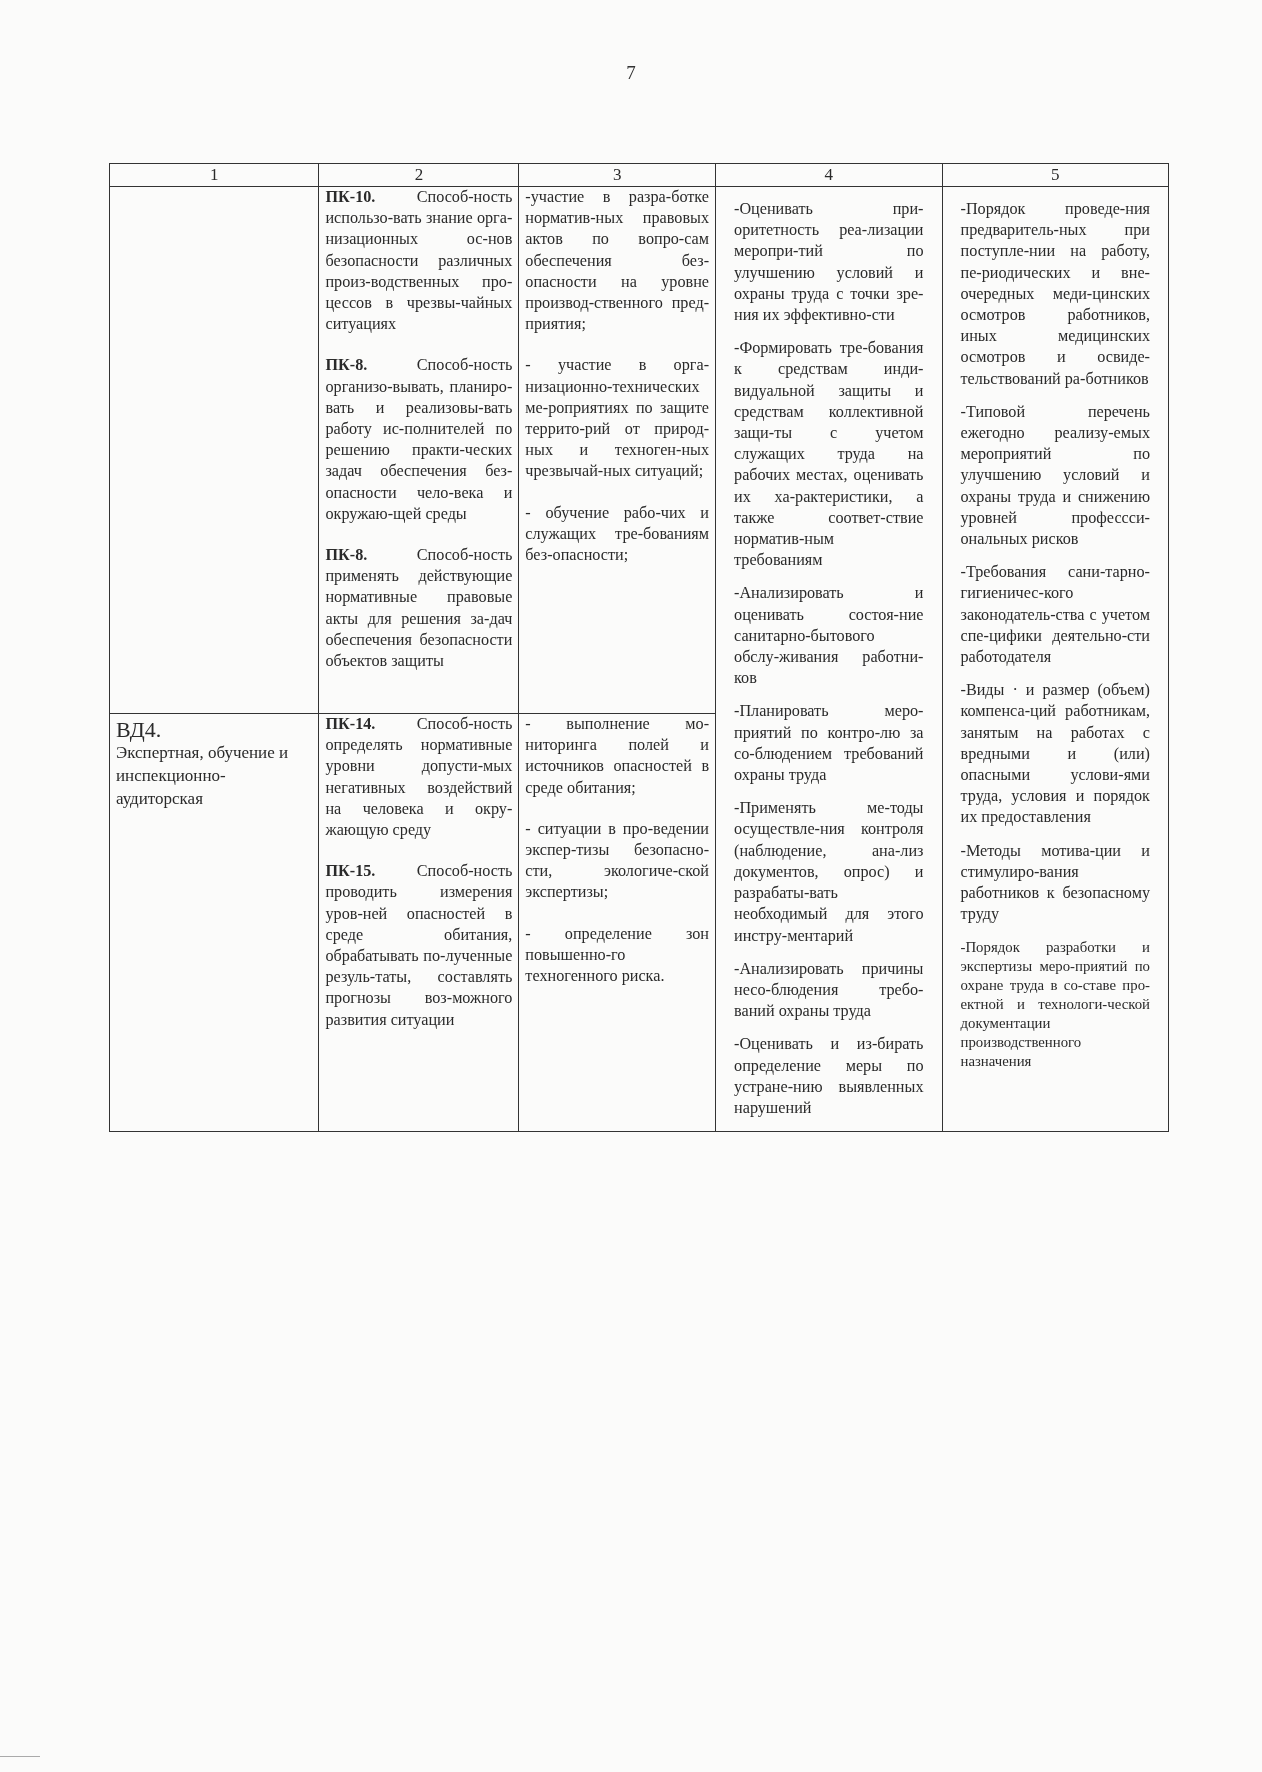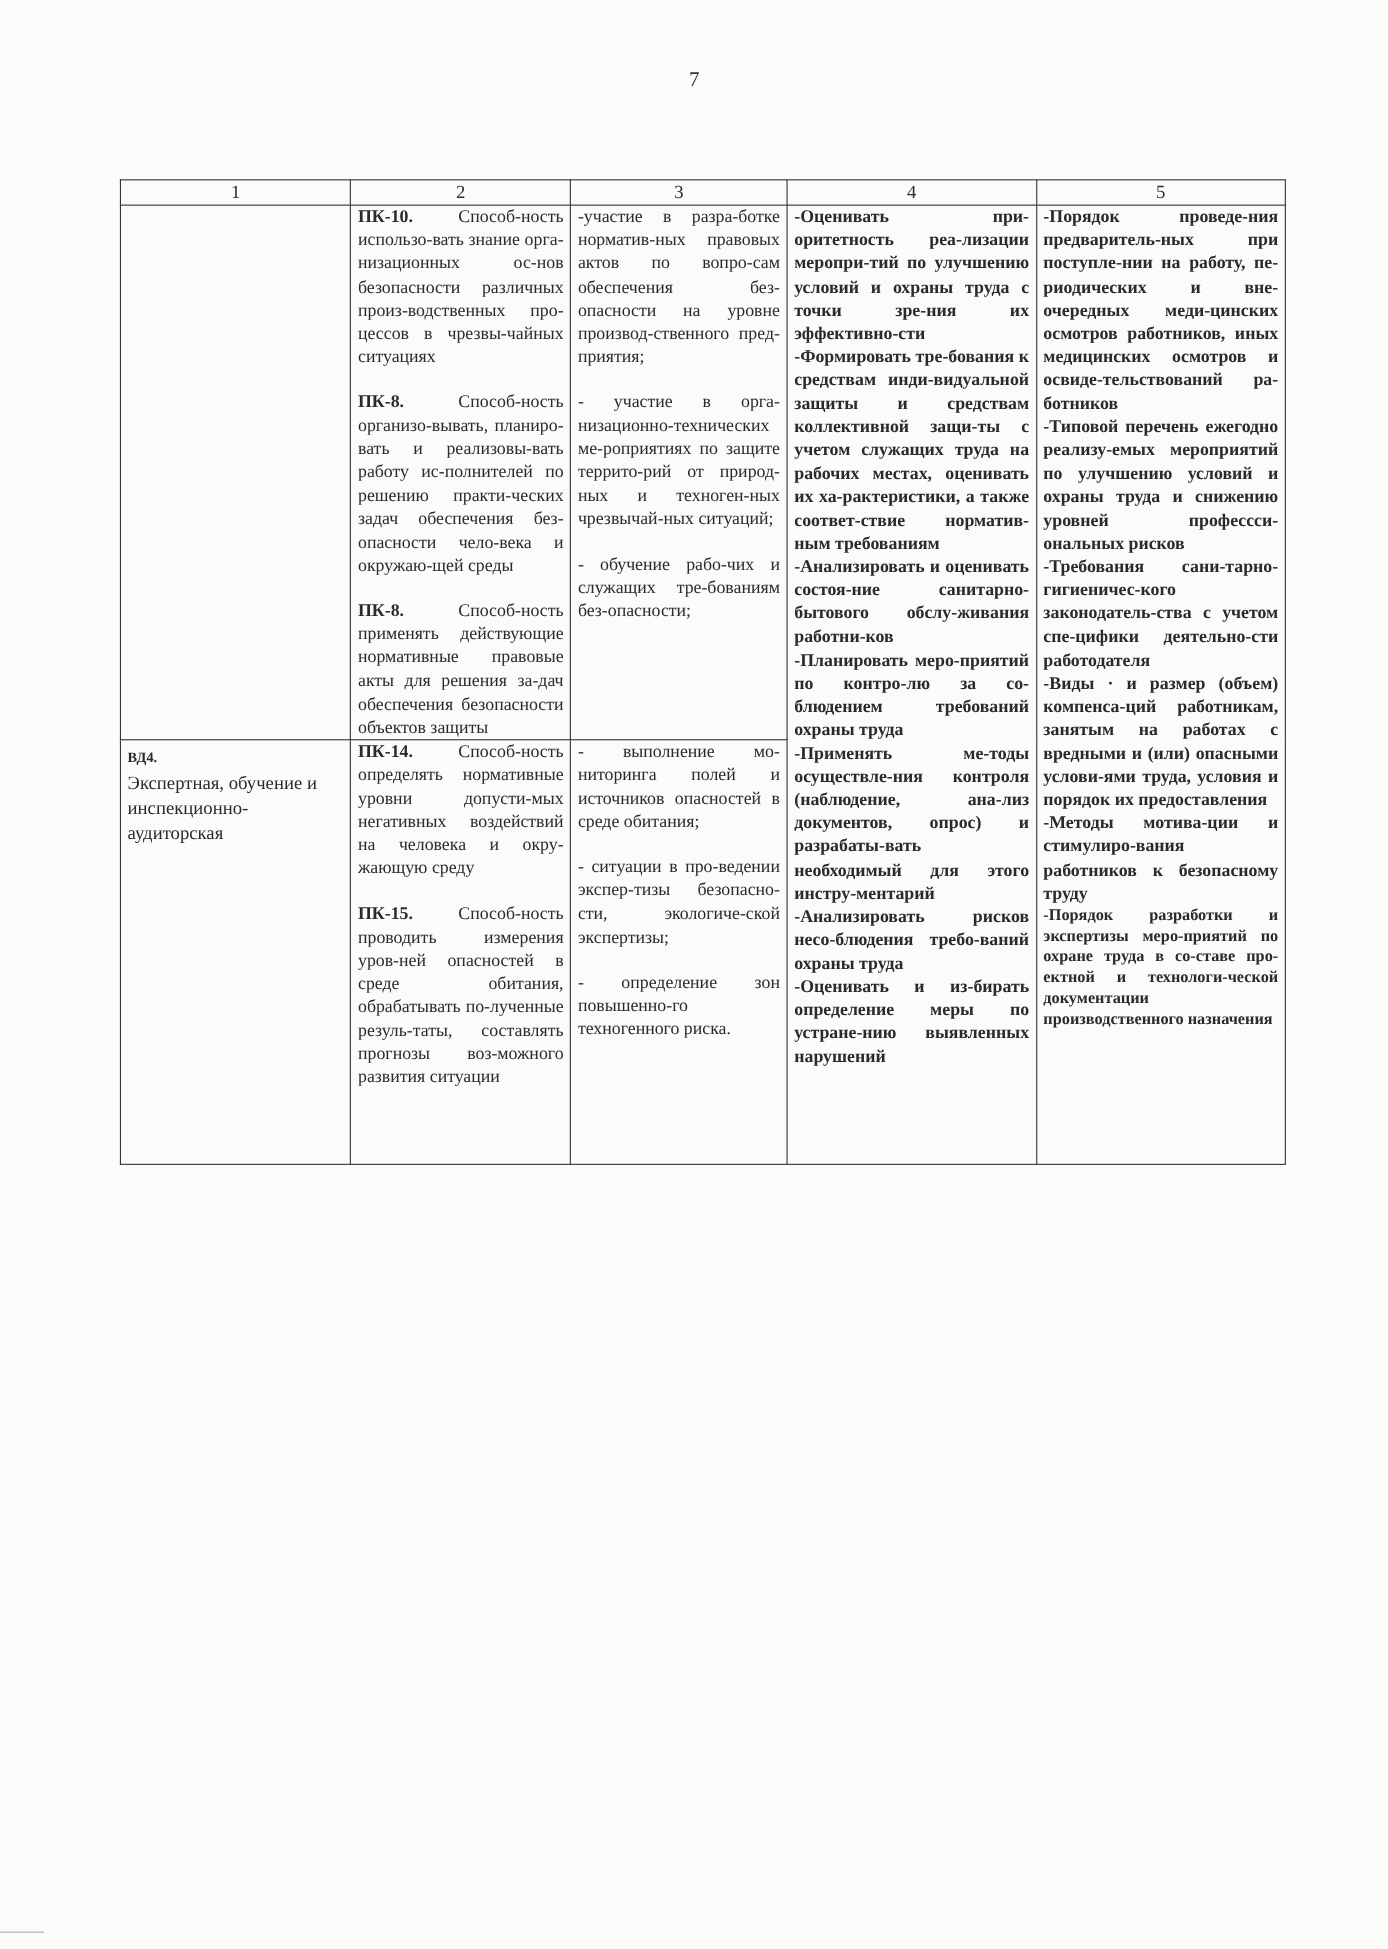--- a/index.html
+++ b/index.html
@@ -33,24 +33,24 @@
   }
   td.c1 { width: 196px; }
   td.c2 { width: 187px; }
   td.c3 { width: 184px; }
   td.c4 { width: 212px; }
   td.c5 { width: 212px; }
   .just { text-align: justify; hyphens: manual; }
   .block { margin: 0 0 20px 0; }
   .block:last-child { margin-bottom: 0; }
   .code { font-weight: bold; }
-  .area-code { font-weight: bold; font-size: 13px; }
+  .area-code { font-weight: normal; font-size: 22px; }
   .area-name { font-size: 17px; line-height: 23px; }
   td.c1 .area { padding-top: 4px; line-height: 23px; }
-  .item { margin: 0; font-weight: bold; }
+  .item { margin: 12px; }
   td.c5 .small { font-size: 14.8px; line-height: 19px; }
   .spacer-bottom { height: 48px; }
   .scanline {
     position: absolute; left: 0; top: 1756px; width: 40px; height: 1px; background: #aaa;
   }
 </style>
 </head>
 <body>
 
 <div class="page-number">7</div>
@@ -85,21 +85,21 @@
       <div class="block">-участие в разра-ботке норматив-ных правовых актов по вопро-сам обеспечения без-опасности на уровне производ-ственного пред-приятия;</div>
       <div class="block">- участие в орга-низационно-технических ме-роприятиях по защите террито-рий от природ-ных и техноген-ных чрезвычай-ных ситуаций;</div>
       <div class="block">- обучение рабо-чих и служащих тре-бованиям без-опасности;</div>
     </td>
     <td class="c4 just" rowspan="2">
       <p class="item">-Оценивать при-оритетность реа-лизации меропри-тий по улучшению условий и охраны труда с точки зре-ния их эффективно-сти</p>
       <p class="item">-Формировать тре-бования к средствам инди-видуальной защиты и средствам коллективной защи-ты с учетом служащих труда на рабочих местах, оценивать их ха-рактеристики, а также соответ-ствие норматив-ным требованиям</p>
       <p class="item">-Анализировать и оценивать состоя-ние санитарно-бытового обслу-живания работни-ков</p>
       <p class="item">-Планировать меро-приятий по контро-лю за со-блюдением требований охраны труда</p>
       <p class="item">-Применять ме-тоды осуществле-ния контроля (наблюдение, ана-лиз документов, опрос) и разрабаты-вать необходимый для этого инстру-ментарий</p>
-      <p class="item">-Анализировать рисков несо-блюдения требо-ваний охраны труда</p>
+      <p class="item">-Анализировать причины несо-блюдения требо-ваний охраны труда</p>
       <p class="item">-Оценивать и из-бирать определение меры по устране-нию выявленных нарушений</p>
     </td>
     <td class="c5 just" rowspan="2">
       <p class="item">-Порядок проведе-ния предваритель-ных при поступле-нии на работу, пе-риодических и вне-очередных меди-цинских осмотров работников, иных медицинских осмотров и освиде-тельствований ра-ботников</p>
       <p class="item">-Типовой перечень ежегодно реализу-емых мероприятий по улучшению условий и охраны труда и снижению уровней профессси-ональных рисков</p>
       <p class="item">-Требования сани-тарно-гигиеничес-кого законодатель-ства с учетом спе-цифики деятельно-сти работодателя</p>
       <p class="item">-Виды · и размер (объем) компенса-ций работникам, занятым на работах с вредными и (или) опасными услови-ями труда, условия и порядок их предоставления</p>
       <p class="item">-Методы мотива-ции и стимулиро-вания работников к безопасному труду</p>
       <p class="item small">-Порядок разработки и экспертизы меро-приятий по охране труда в со-ставе про-ектной и технологи-ческой документации производственного назначения</p>
     </td>

